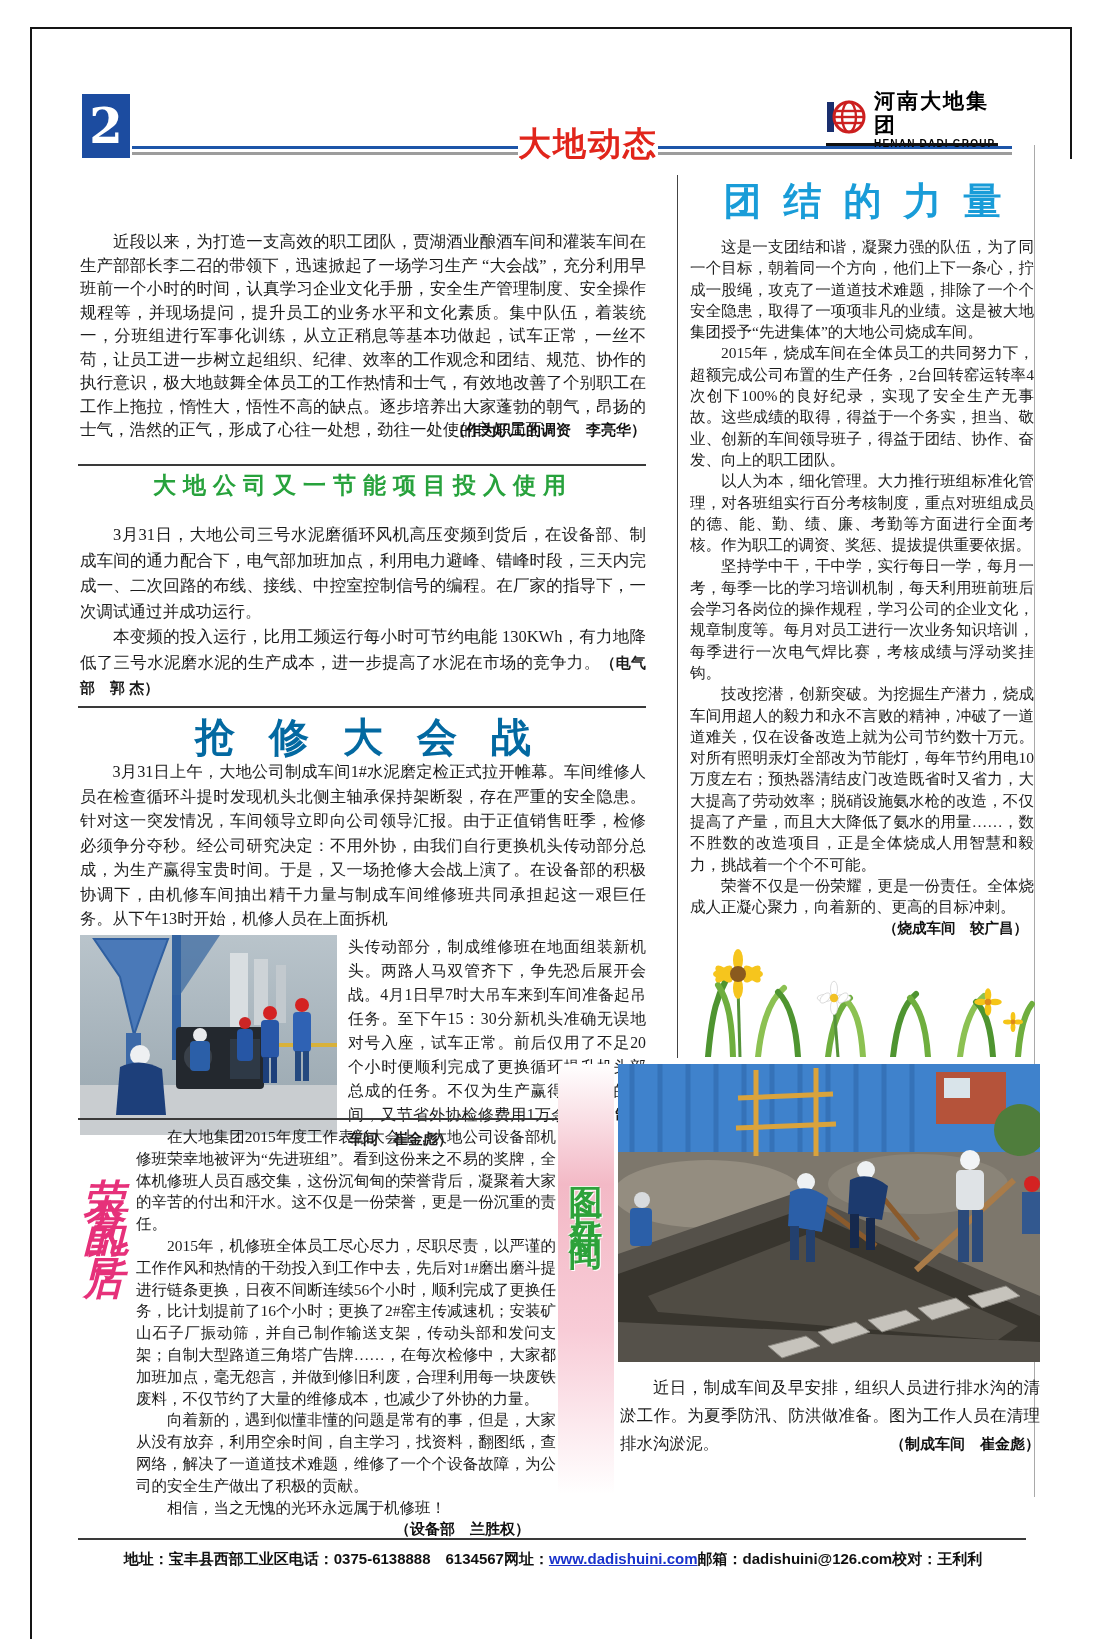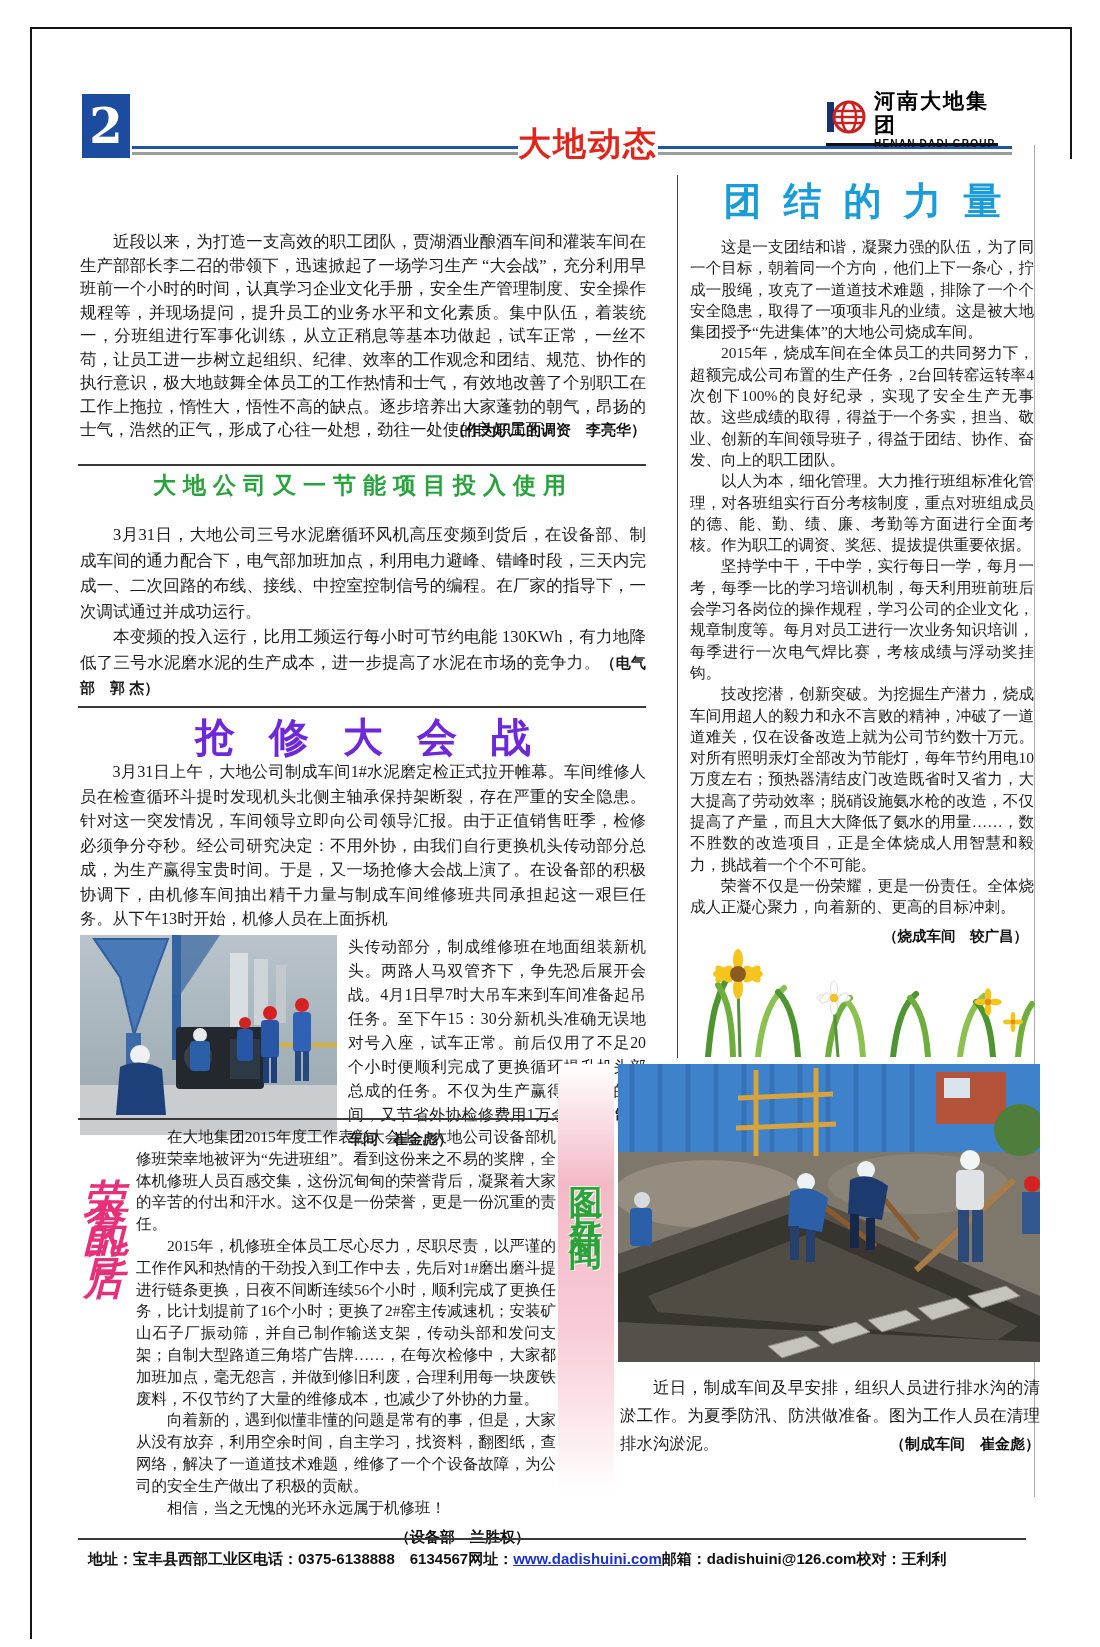--- a/index.html
+++ b/index.html
@@ -1,21 +1,21 @@
 <!DOCTYPE html>
 <html><head>
 <meta charset="utf-8">
 <style>
   html,body{margin:0;padding:0;background:#fff;}
   .page{position:relative;width:1100px;height:1647px;background:#ffffff;
         font-family:"Liberation Serif","DejaVu Serif",serif;color:#1c1c1c;overflow:hidden;}
   .abs{position:absolute;}
   p{margin:0;text-indent:2em;text-align:justify;}
   .noindent{text-indent:0;}
-  .byline{font-family:"Liberation Sans","DejaVu Sans",sans-serif;font-weight:bold;color:#111;margin-top:8px;}
+  .byline{font-family:"Liberation Sans","DejaVu Sans",sans-serif;font-weight:bold;color:#111;}
   
   #b-left{left:30px;top:27px;width:2px;height:1612px;background:#151515;}
   #b-top{left:30px;top:27px;width:1042px;height:2px;background:#151515;}
   #b-right{left:1070px;top:27px;width:2px;height:132px;background:#151515;}
   #b-inner-right{left:1034px;top:145px;width:1px;height:1352px;background:#a9a9a9;}
   
   #pagenum{left:82px;top:94px;width:48px;height:64px;background:#1c4ca0;color:#fff;
            font-family:"DejaVu Serif",serif;font-weight:bold;font-size:48px;line-height:64px;text-align:center;}
   .rule-blue{height:3px;background:#1d55a8;}
   .rule-gray{height:3px;background:#9c9c9c;}
@@ -33,21 +33,21 @@
   #a1-title{left:80px;top:176px;width:566px;text-align:center;color:#d2281e;
             font-weight:bold;font-size:36px;letter-spacing:2px;font-family:"DejaVu Serif",serif;}
   #a1-body{left:80px;top:230px;width:566px;font-size:16.5px;line-height:23.5px;}
   #a1-byline{text-align:right;margin-top:-23.5px;font-size:15px;}
   .hr{background:#3a3a3a;height:2px;}
   #hr1{left:78px;top:464px;width:568px;}
   #a2-title{left:80px;top:470px;width:566px;text-align:center;color:#27a23c;
             font-family:"Liberation Sans","DejaVu Sans",sans-serif;font-weight:bold;font-size:23px;letter-spacing:7px;}
   #a2-body{left:80px;top:522px;width:566px;font-size:16.5px;line-height:25.5px;}
   #hr2{left:78px;top:706px;width:568px;}
-  #a3-title{left:80px;top:710px;width:566px;text-align:center;color:#6d28d9;
+  #a3-title{left:80px;top:710px;width:566px;text-align:center;color:#0369a1;
             font-family:"Liberation Sans","DejaVu Sans",sans-serif;font-weight:bold;font-size:40px;letter-spacing:34px;text-indent:34px;}
   #a3-body{left:80px;top:760px;width:566px;font-size:16.2px;line-height:24.5px;}
   #a3-wrap{display:flex;gap:11px;margin-top:3px;}
   #a3-photo{width:257px;height:200px;flex:0 0 257px;}
   #a3-wrap-text{font-size:15.8px;line-height:24px;}
   .inline-byline{font-family:"Liberation Sans","DejaVu Sans",sans-serif;font-weight:bold;font-size:15px;}
   
   #col-divider{left:677px;top:175px;width:1px;height:883px;background:#444;}
   #r-title{left:690px;top:176px;width:345px;text-align:center;color:#199cd8;
            font-family:"Liberation Sans","DejaVu Sans",sans-serif;font-weight:bold;font-size:38px;letter-spacing:22px;text-indent:22px;}
@@ -64,21 +64,21 @@
                background:linear-gradient(180deg,#ffffff 0%,#f3b9c6 28%,#f8ccd7 62%,#ffffff 100%);
                display:flex;justify-content:center;}
   #photo-strip-title{margin-top:96px;writing-mode:vertical-rl;letter-spacing:16px;color:#2da23a;
                      font-family:"Liberation Sans","DejaVu Sans",sans-serif;font-weight:bold;font-size:34px;
                      text-shadow:1px 1px 0 #fff,-1px -1px 0 #e8f5e4;}
   #photo2{left:618px;top:1064px;width:422px;height:298px;}
   #caption{left:620px;top:1374px;width:420px;font-size:16.5px;line-height:28px;}
   #caption-byline{text-align:right;margin-top:-28px;font-size:15px;}
   
   #footer-hr{left:78px;top:1538px;width:948px;}
-  #footer-row{left:88px;top:1550px;width:930px;display:flex;justify-content:flex-start;
+  #footer-row{left:88px;top:1550px;width:930px;display:flex;justify-content:center;
               font-family:"Liberation Sans","DejaVu Sans",sans-serif;font-size:15px;color:#111;font-weight:600;}
   .weblink{color:#1a33cc;text-decoration:underline;}
 </style>
 </head>
 <body>
 
 <div class="page">
 
   <div class="abs" id="b-left"></div>
   <div class="abs" id="b-top"></div>

